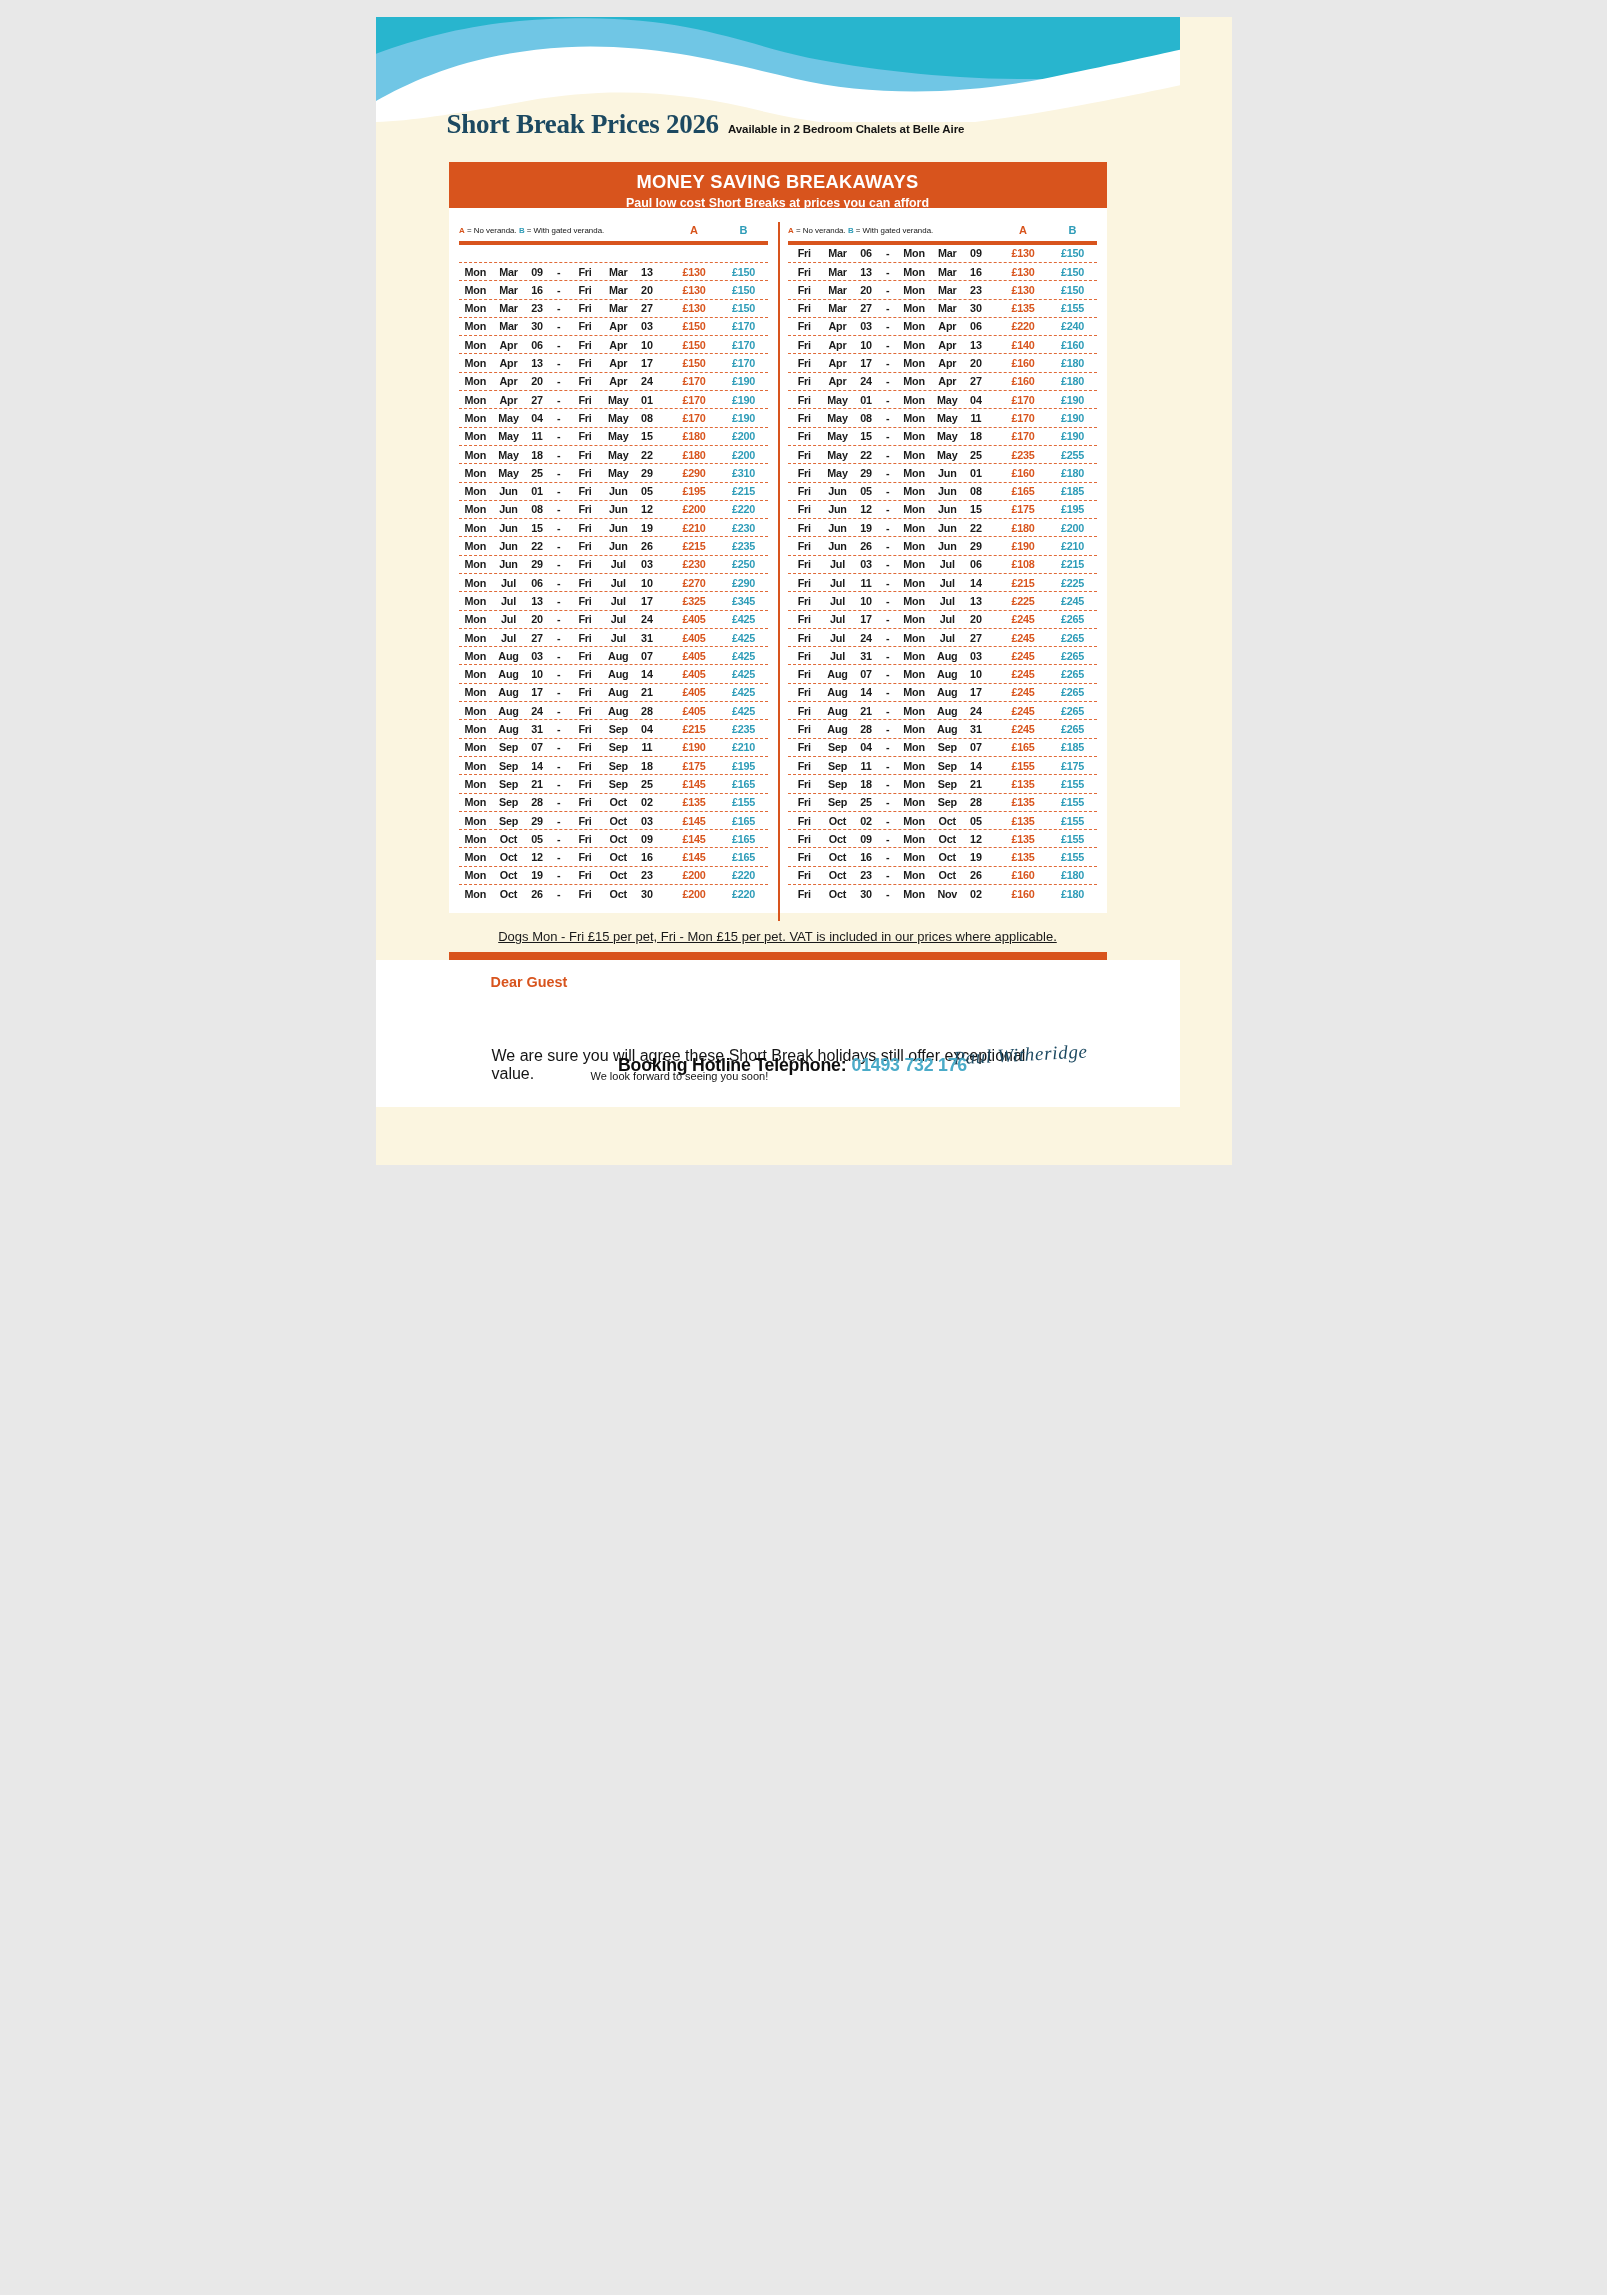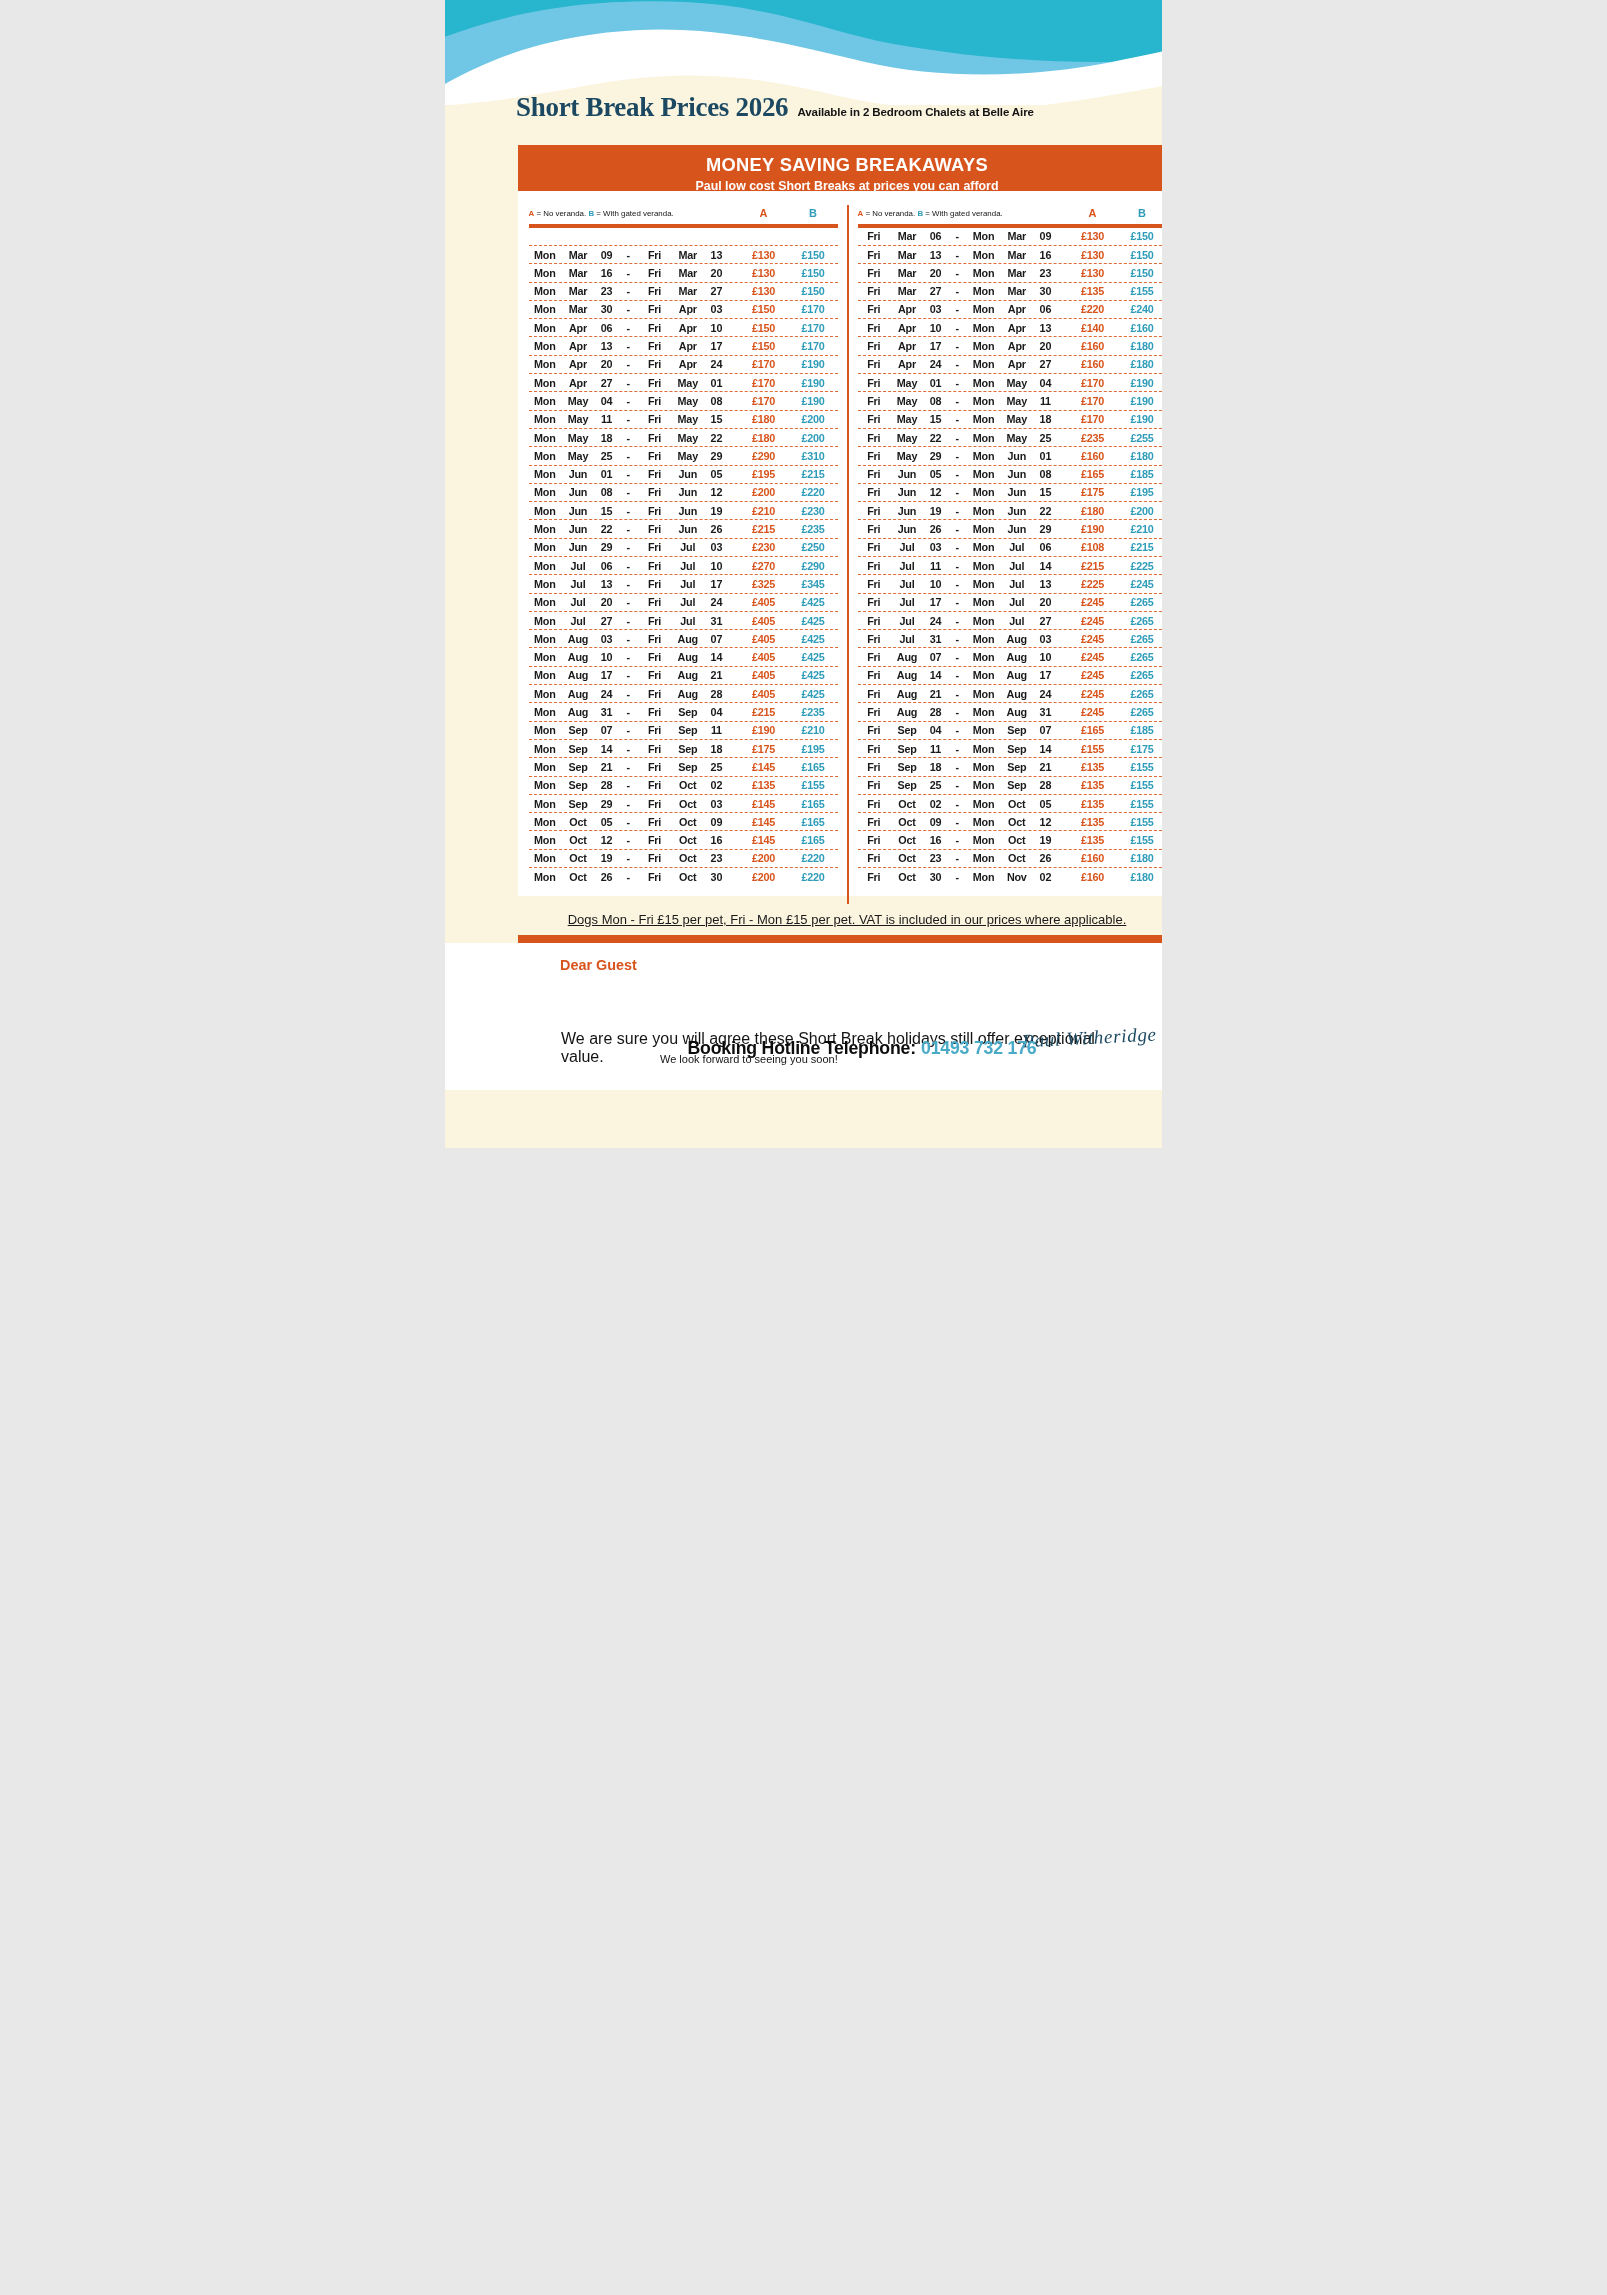--- a/index.html
+++ b/index.html
@@ -1,17 +1,17 @@
 <!DOCTYPE html>
 <html style="font-size:10.5px"><head>
 <meta charset="utf-8">
 <style>
   * { margin:0; padding:0; box-sizing:border-box; }
   body { font-family:"Liberation Sans", sans-serif; background:#e8e8e8; }
-  .page { position:relative; width:717px; height:1148px; margin:0 auto;
+  .page { position:relative; width:856px; height:1148px; margin:17px auto;
           background:#FBF5E0; overflow:hidden; }
 
   
   .waves { position:absolute; top:0; left:0; width:804px; height:105px; }
 
   
   .title-block { position:absolute; left:71px; top:92px; white-space:nowrap; }
   .main-title { font-family:"Liberation Serif", serif; font-weight:bold;
                 font-size:27px; color:#1C4961; letter-spacing:-0.3px; display:inline; }
   .sub-title  { font-size:11.5px; font-weight:bold; color:#141414; margin-left:9.2px;

